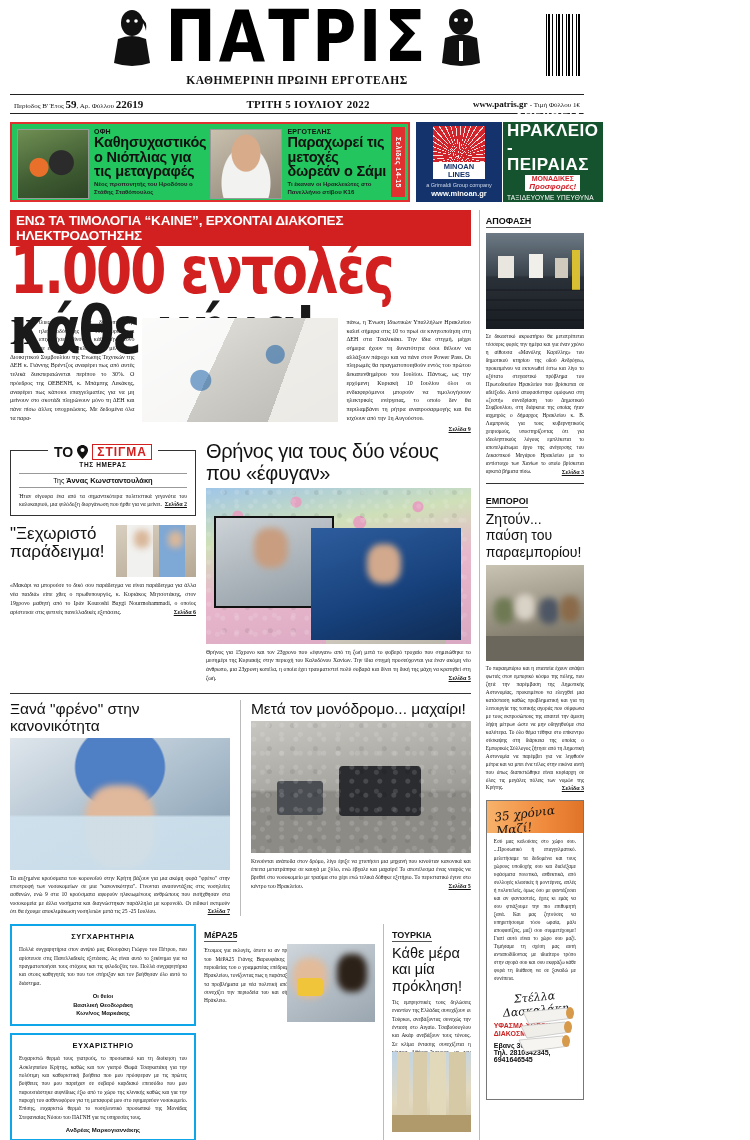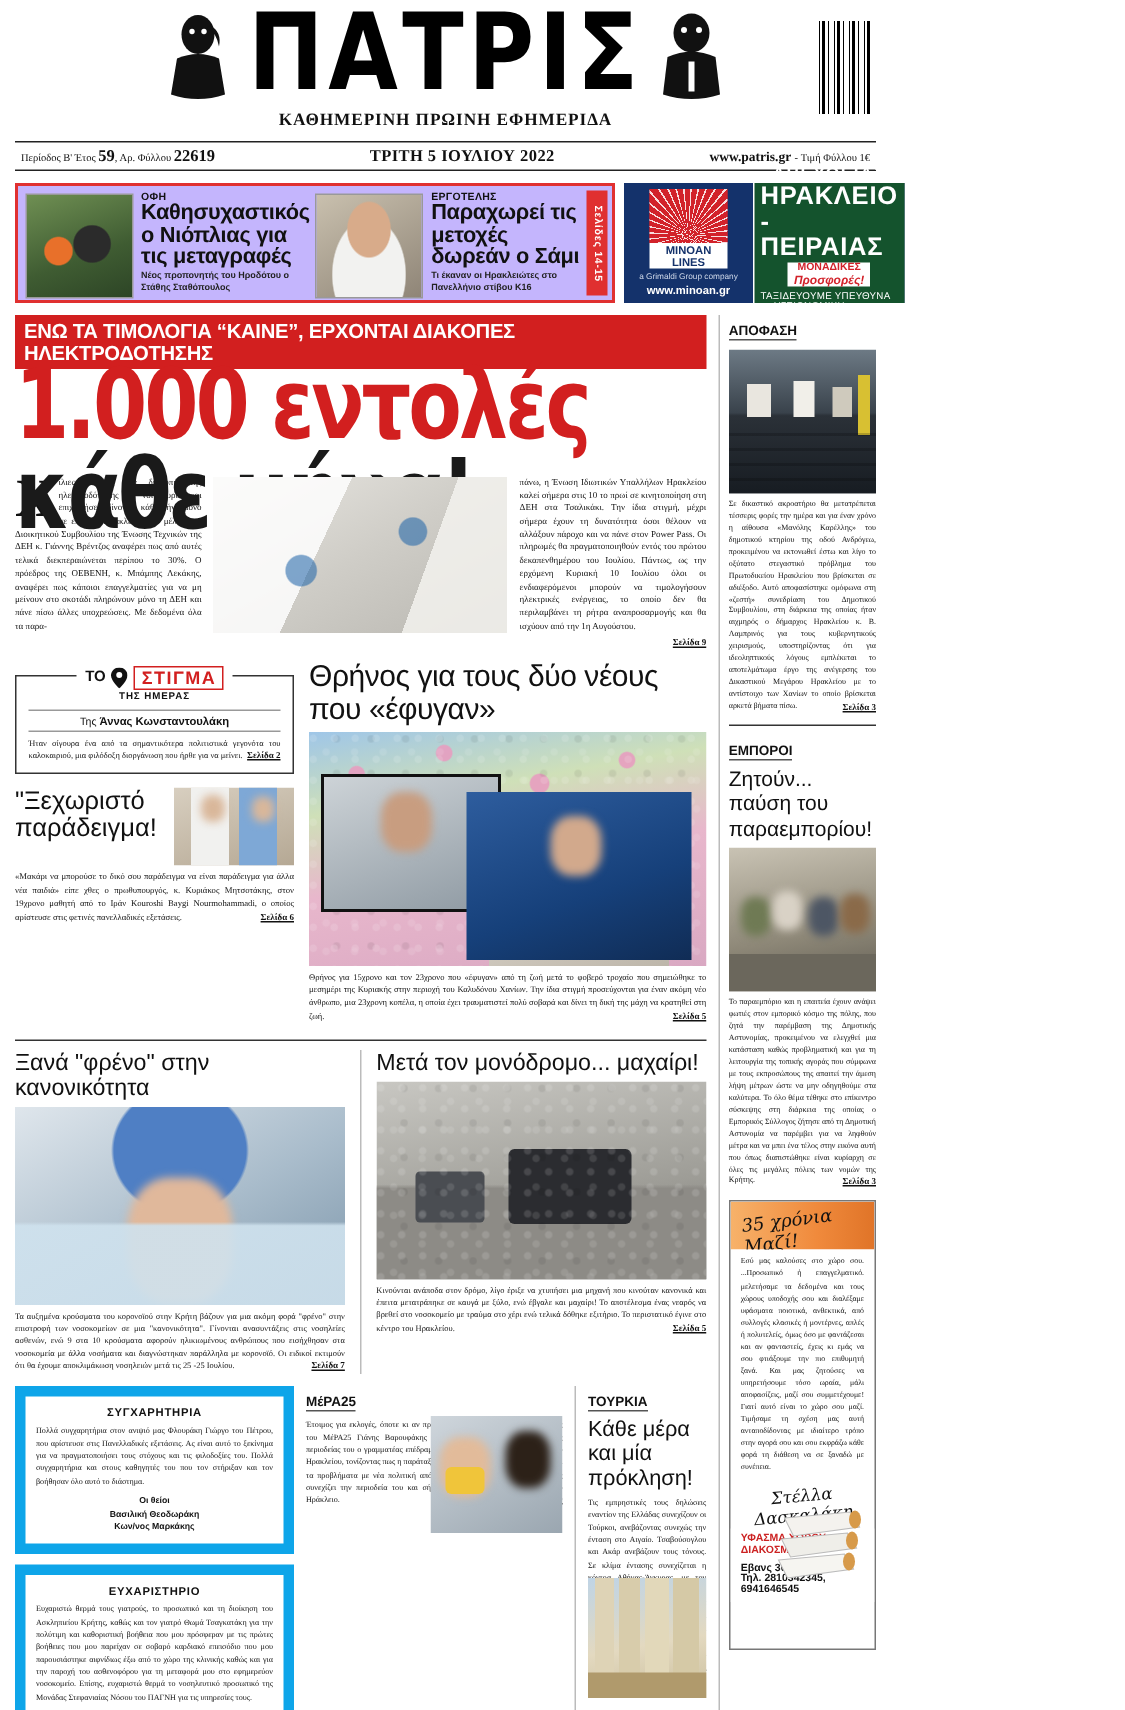--- a/index.html
+++ b/index.html
@@ -45,21 +45,21 @@
   .issue { font-family:"Liberation Serif",serif; font-size: 7px; }
   .issue b.year { font-size: 11px; }
   .issue b.num { font-size: 11px; }
   .dateline { font-family:"Liberation Serif",serif; font-weight:bold; font-size:11px; letter-spacing:.3px; }
   .weburl { font-family:"Liberation Serif",serif; font-size: 9px; }
   .weburl span { font-size: 7px; }
 
   
   .topbanners { display: flex; gap: 6px; margin-top: 8px; height: 80px; }
   .sports-banner {
-    flex: 0 0 400px; border: 2px solid #e03030; background:#c4b5fd;
+    flex: 0 0 400px; border: 2px solid #e03030; background:#22c55e;
     display: flex; position: relative; padding: 3px;
   }
   .sp-item { display:flex; gap:5px; flex:1; padding: 2px; }
   .sp-photo { width: 72px; height: 70px; border:1px solid #999; position:relative; overflow:hidden; }
   .sp-txt { flex:1; display:flex; flex-direction:column; justify-content:center; }
   .sp-kicker { font-size: 7px; font-weight:bold; letter-spacing:.2px; color:#111; }
   .sp-head { font-size: 14.5px; font-weight:bold; line-height:1.02; color:#111; letter-spacing:-.2px; }
   .sp-sub { font-size: 6px; line-height:1.25; color:#222; margin-top:2px; font-weight:bold;}
   .sp-side {
     width: 14px; background:#e03030; color:#fff; writing-mode: vertical-rl;
@@ -102,21 +102,21 @@
   .lead-body { display:flex; gap:8px; margin-top:12px; }
   .lead-col { flex:1; font-family:"Liberation Serif",serif; font-size:6px; line-height:1.45; text-align:justify; }
   .lead-col p { margin-bottom:3px; }
   .dropcap { float:left; font-size:36px; line-height:.78; font-weight:bold; font-family:"Liberation Serif",serif; padding-right:3px; }
   .lead-photo { width: 196px; height: 104px; position:relative; overflow:hidden; border:0; }
   .pg { color:#111; font-weight:bold; text-decoration:underline; font-size:6px; }
 
   
   .stigma { border:1.2px solid #333; margin-top:10px; padding:7px 8px 6px; position:relative; }
   .stigma-top { display:flex; align-items:center; justify-content:center; gap:4px; margin-top:-14px; background:#fff; width:fit-content; margin-left:auto;margin-right:auto; padding:0 6px;}
-  .stigma-to { font-size:10px; font-weight:bold; }
+  .stigma-to { font-size:14px; font-weight:bold; }
   .stigma-pin { width:11px; height:14px; }
   .stigma-word { border:1.3px solid #d21f1f; color:#d21f1f; font-weight:bold; font-size:12px; padding:0 4px; letter-spacing:1px; }
   .stigma-day { text-align:center; font-size:6.5px; font-weight:bold; letter-spacing:.6px; margin-top:1px; }
   .stigma-head { text-align:center; font-size:11.5px; line-height:1.25; margin-top:3px; }
   .stigma-by { text-align:center; font-size:7px; border-top:1px solid #999; border-bottom:1px solid #999; margin-top:5px; padding:2px 0; }
   .stigma-by b { font-size:7.5px; }
   .stigma-txt { font-family:"Liberation Serif",serif; font-size:5.6px; line-height:1.5; margin-top:4px; text-align:justify; }
 
   
   .xex { margin-top:9px; }
@@ -135,21 +135,21 @@
   .mid2 { display:flex; gap:10px; margin-top:10px; border-top:1.5px solid #333; padding-top:6px;}
   .mid-item { flex:1; }
   .mid-item.left { border-right:1px solid #bbb; padding-right:10px;}
   .mid-head { font-size:15.5px; line-height:1.1; }
   .mid-photo { width:100%; height:132px; margin-top:4px; position:relative; overflow:hidden; }
   .mid-cap { font-family:"Liberation Serif",serif; font-size:5.6px; line-height:1.5; margin-top:4px; text-align:justify; }
 
   
   .bottom3 { display:flex; gap:8px; margin-top:8px; }
   .b-col { flex:1; }
-  .notice { border:7px solid #0ea5e9; padding:6px 7px; }
+  .notice { border:2px solid #0ea5e9; padding:6px 7px; }
   .notice-title { text-align:center; font-size:7.5px; font-weight:bold; letter-spacing:.5px; }
   .notice-txt { font-family:"Liberation Serif",serif; font-size:5.4px; line-height:1.55; margin-top:4px; text-align:justify; }
   .notice-sig { text-align:center; font-size:5.8px; font-weight:bold; line-height:1.5; margin-top:5px; }
   .notice-sig2 { text-align:center; font-size:6px; font-weight:bold; margin-top:6px; }
 
   .art-kicker { font-size:9px; font-weight:bold; border-bottom:1px solid #555; display:inline-block; padding-bottom:1px; }
   .art-head { font-size:14.5px; line-height:1.12; margin-top:3px; }
   .art-row { display:flex; gap:5px; margin-top:4px; }
   .art-txt { font-family:"Liberation Serif",serif; font-size:5.4px; line-height:1.55; text-align:justify; flex:1;}
   .art-photo { width:82px; height:66px; position:relative; overflow:hidden;}
@@ -209,21 +209,21 @@
           <path d="M7 33 q16 -7 32 0 l3 25 q-19 6 -38 0 z"></path>
         </g>
         <g fill="#fff">
               <circle cx="18" cy="15" r="2"></circle>
               <circle cx="28" cy="15" r="2"></circle>
         <rect x="21" y="36" width="4" height="20"></rect>
             </g>
         </svg>
       </div>
     </div>
-    <div class="mast-sub">ΚΑΘΗΜΕΡΙΝΗ ΠΡΩΙΝΗ ΕΦΗΜΕΡΙΔΑ</div>
+    <div class="mast-sub">ΚΑΘΗΜΕΡΙΝΗ ΠΡΩΙΝΗ ΕΡΓΟΤΕΛΗΣ</div>
     <div class="barcode"></div>
   </div>
 
   <div class="infobar">
     <div class="issue">
       <span>Περίοδος Β' Έτος</span>
       <b class="year">59</b>,
       <span>Αρ. Φύλλου</span>
       <b class="num">22619</b>
     </div>

